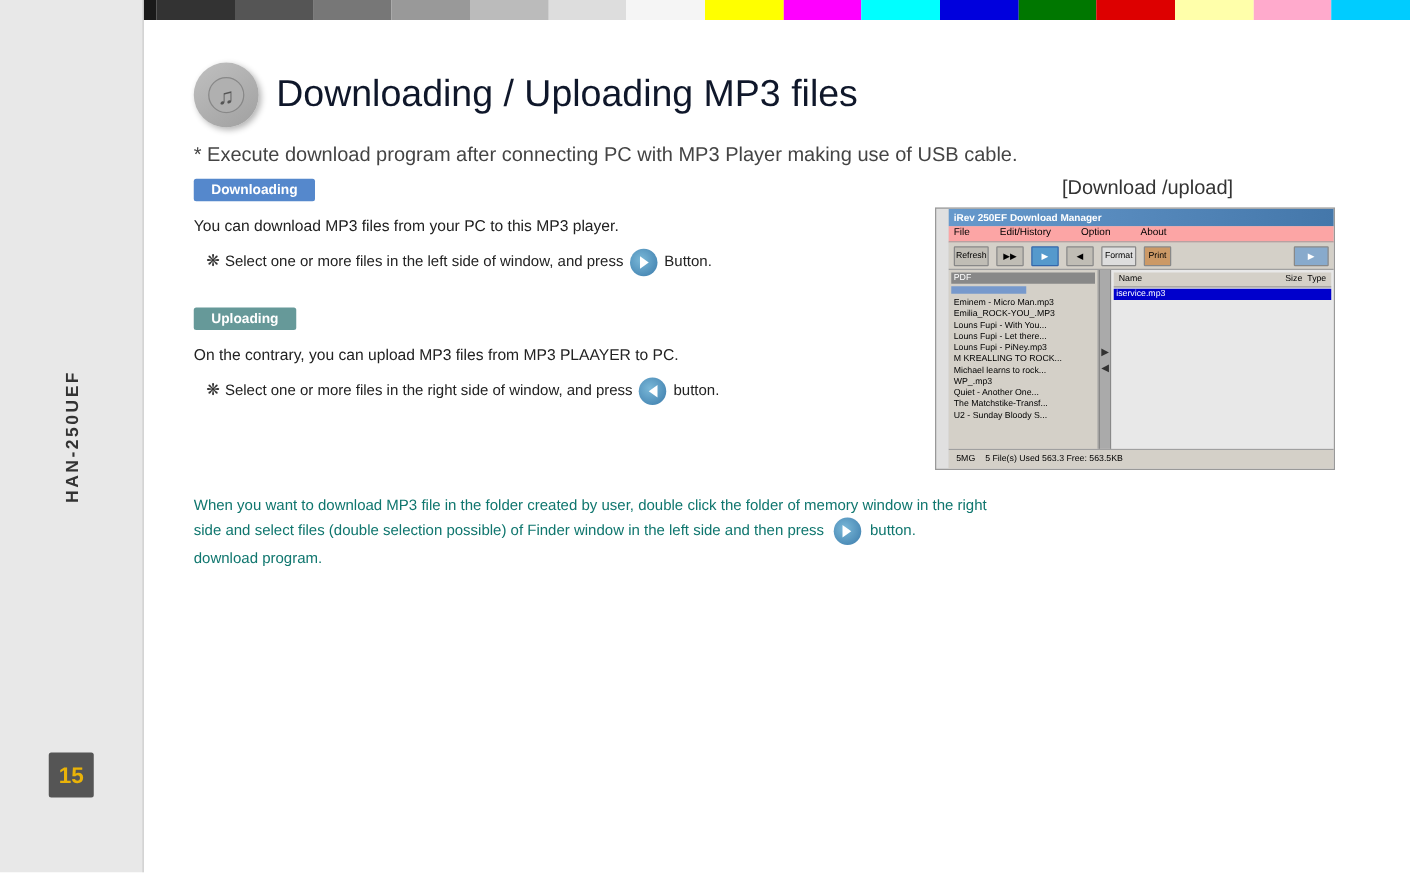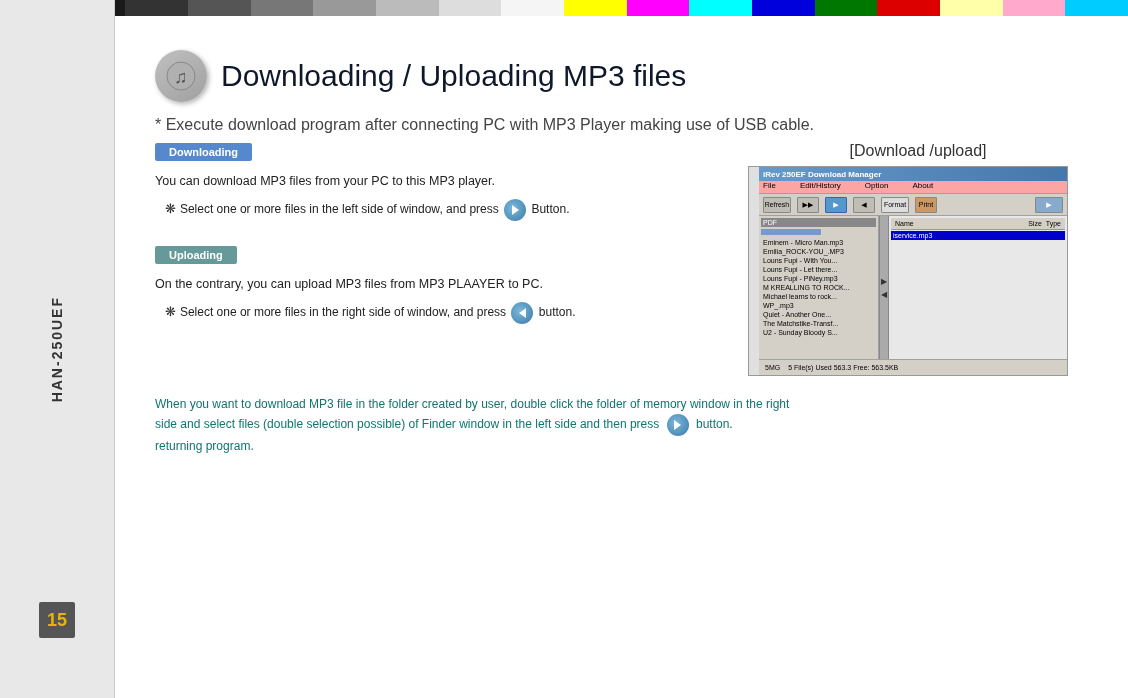--- a/index.html
+++ b/index.html
@@ -481,16 +481,16 @@
     <p>
       <span>When you want to download MP3 file in the folder created by user, double click the folder of memory window in the right</span>
     </p>
     <p>
       <span>side and select files (double selection possible) of Finder window in the left side and then press</span>
       <span class="inline-btn" style="margin:0 4px;">
         <span class="inline-btn-arrow"></span>
       </span>
       <span>button.</span>
     </p>
-    <p>returning program.</p>
+    <p>download program.</p>
   </div>
 
 </div>
 
 </body></html>

